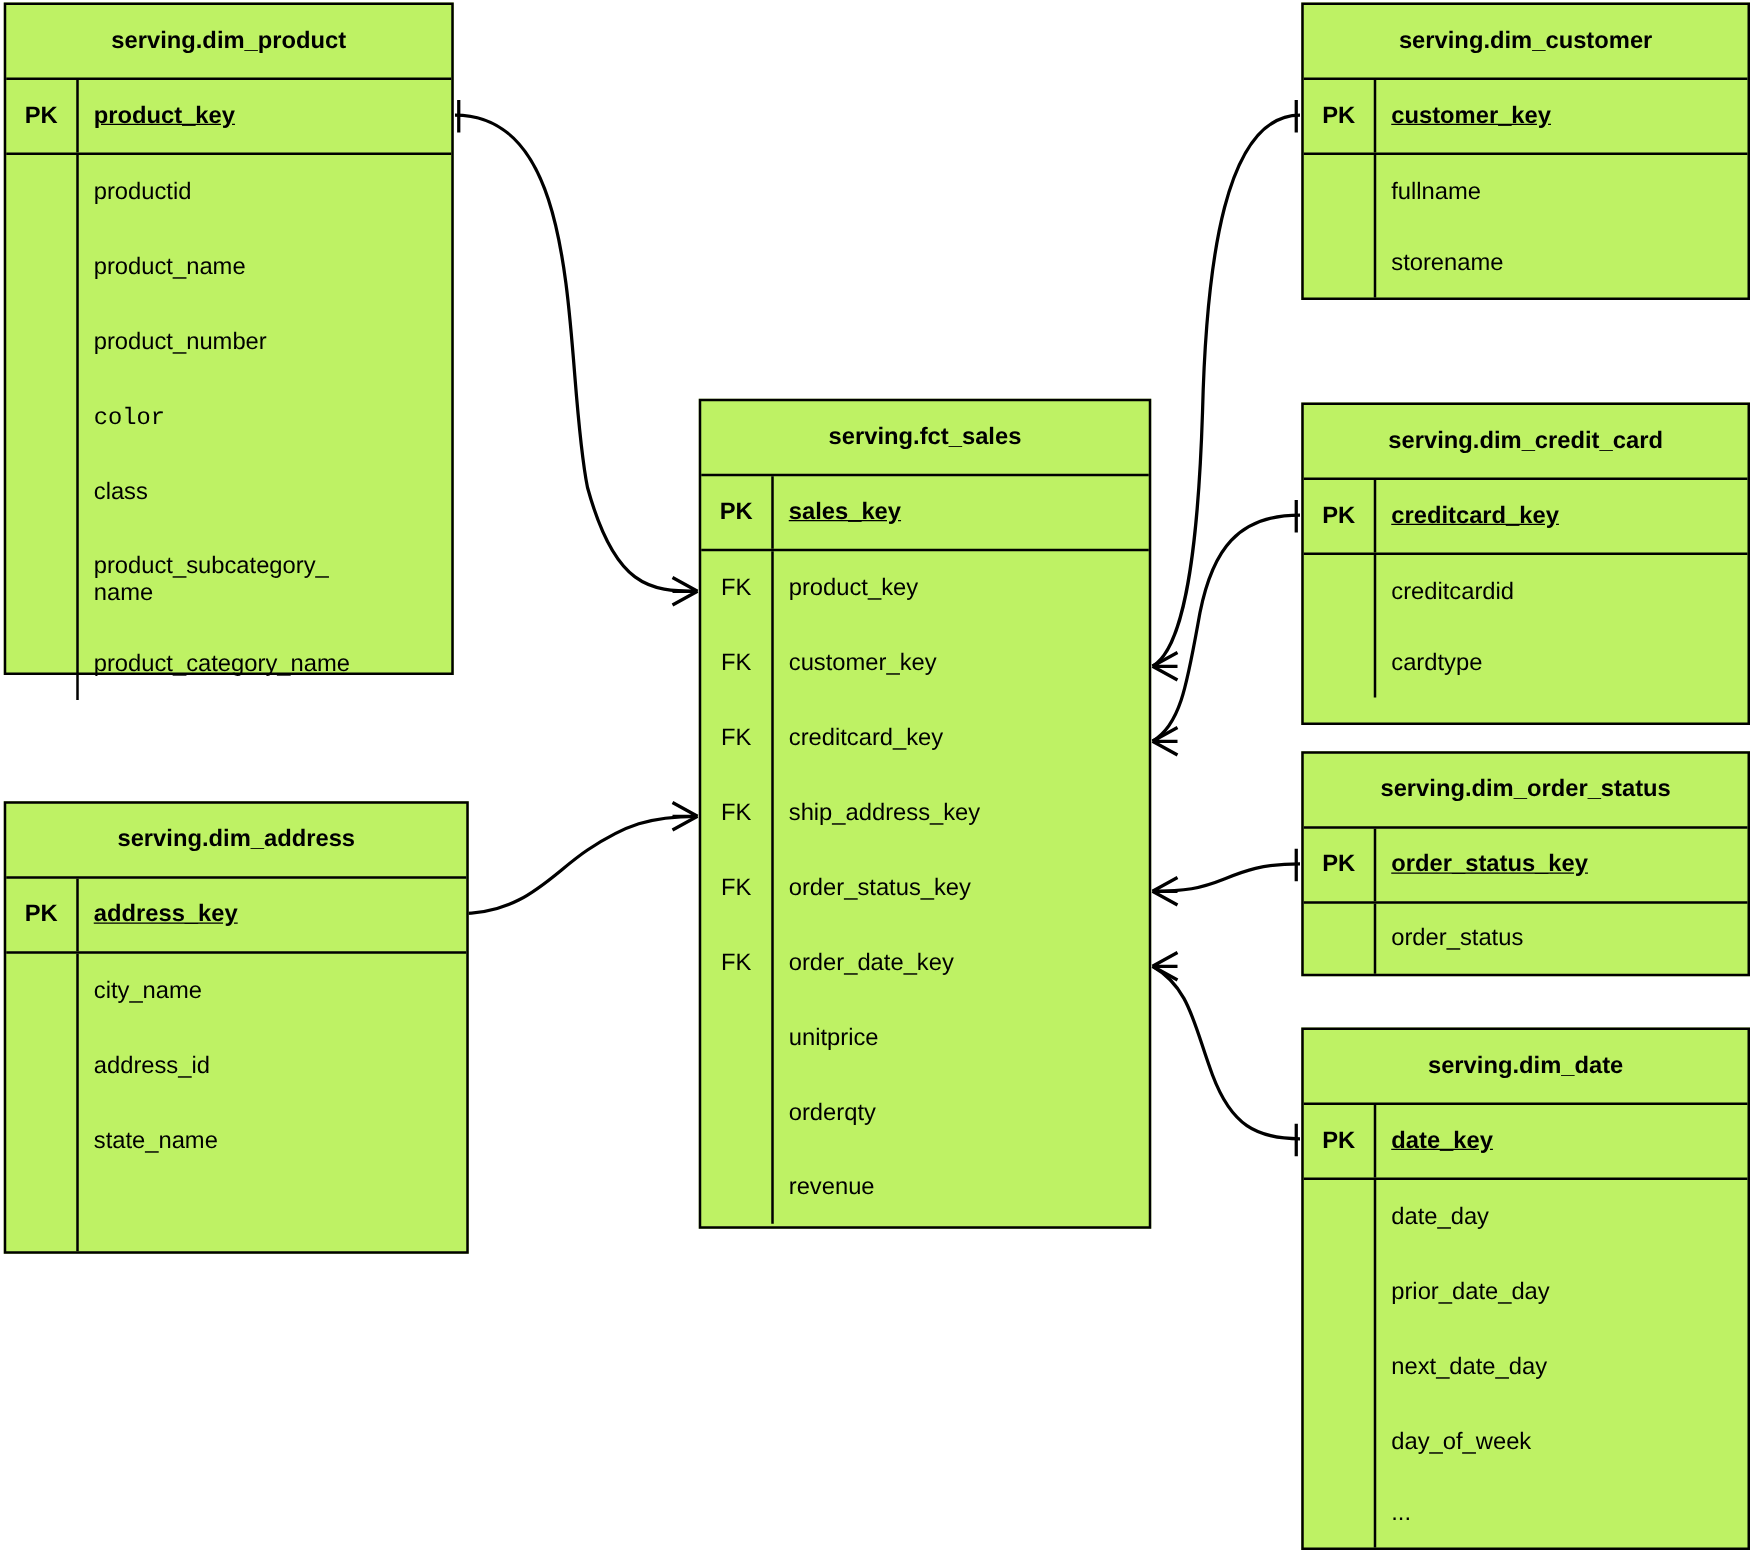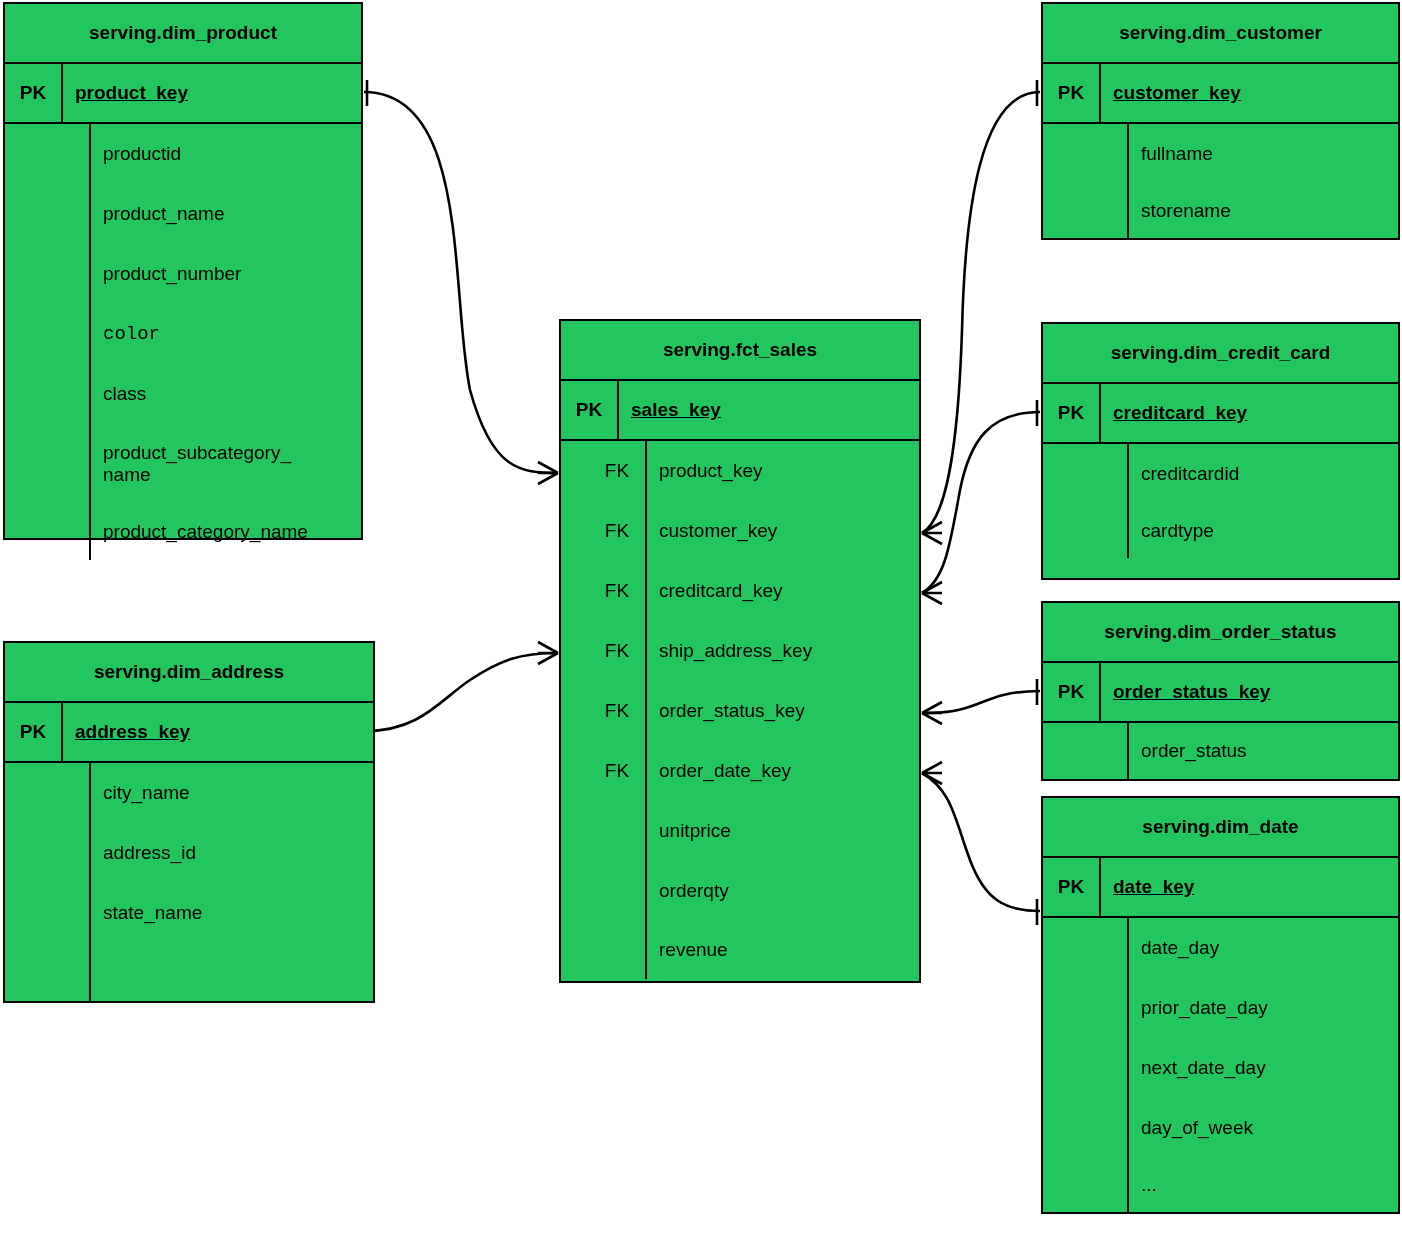--- a/index.html
+++ b/index.html
@@ -23,21 +23,21 @@
     left: 0;
     top: 0;
     width: 1402px;
     height: 1242px;
     pointer-events: none;
   }
   .entity {
     position: absolute;
     box-sizing: border-box;
     border: 2px solid #000000;
-    background: #22c55e;
+    background: #bef264;
   }
   .ent-title {
     box-sizing: border-box;
     height: 60px;
     line-height: 58px;
     text-align: center;
     font-weight: bold;
     font-size: 19px;
     border-bottom: 2px solid #000000;
     white-space: nowrap;
@@ -45,21 +45,20 @@
   }
   .ent-pkrow {
     box-sizing: border-box;
     display: flex;
     height: 60px;
     border-bottom: 2px solid #000000;
   }
   .ent-body {
     box-sizing: border-box;
     display: flex;
-    padding-left: 28px;
   }
   .key-col {
     box-sizing: border-box;
     width: 58px;
     flex: 0 0 58px;
     border-right: 2px solid #000000;
     display: flex;
     flex-direction: column;
   }
   .field-col {
@@ -279,21 +278,21 @@
     <div class="ent-body">
       <div class="key-col">
         <div class="keycell" style="height:56px;"></div>
       </div>
       <div class="field-col">
         <div class="fieldcell" style="height:56px;">order_status</div>
       </div>
     </div>
   </div>
 
-  <div class="entity" style="left:1041px; top:796px; width:359px; height:418px;">
+  <div class="entity" style="left:1041px; top:822px; width:359px; height:418px;">
     <div class="ent-title">serving.dim_date</div>
     <div class="ent-pkrow">
       <div class="pk-label">PK</div>
       <div class="pk-name">date_key</div>
     </div>
     <div class="ent-body">
       <div class="key-col">
         <div class="keycell" style="height:60px;"></div>
         <div class="keycell" style="height:60px;"></div>
         <div class="keycell" style="height:60px;"></div>

